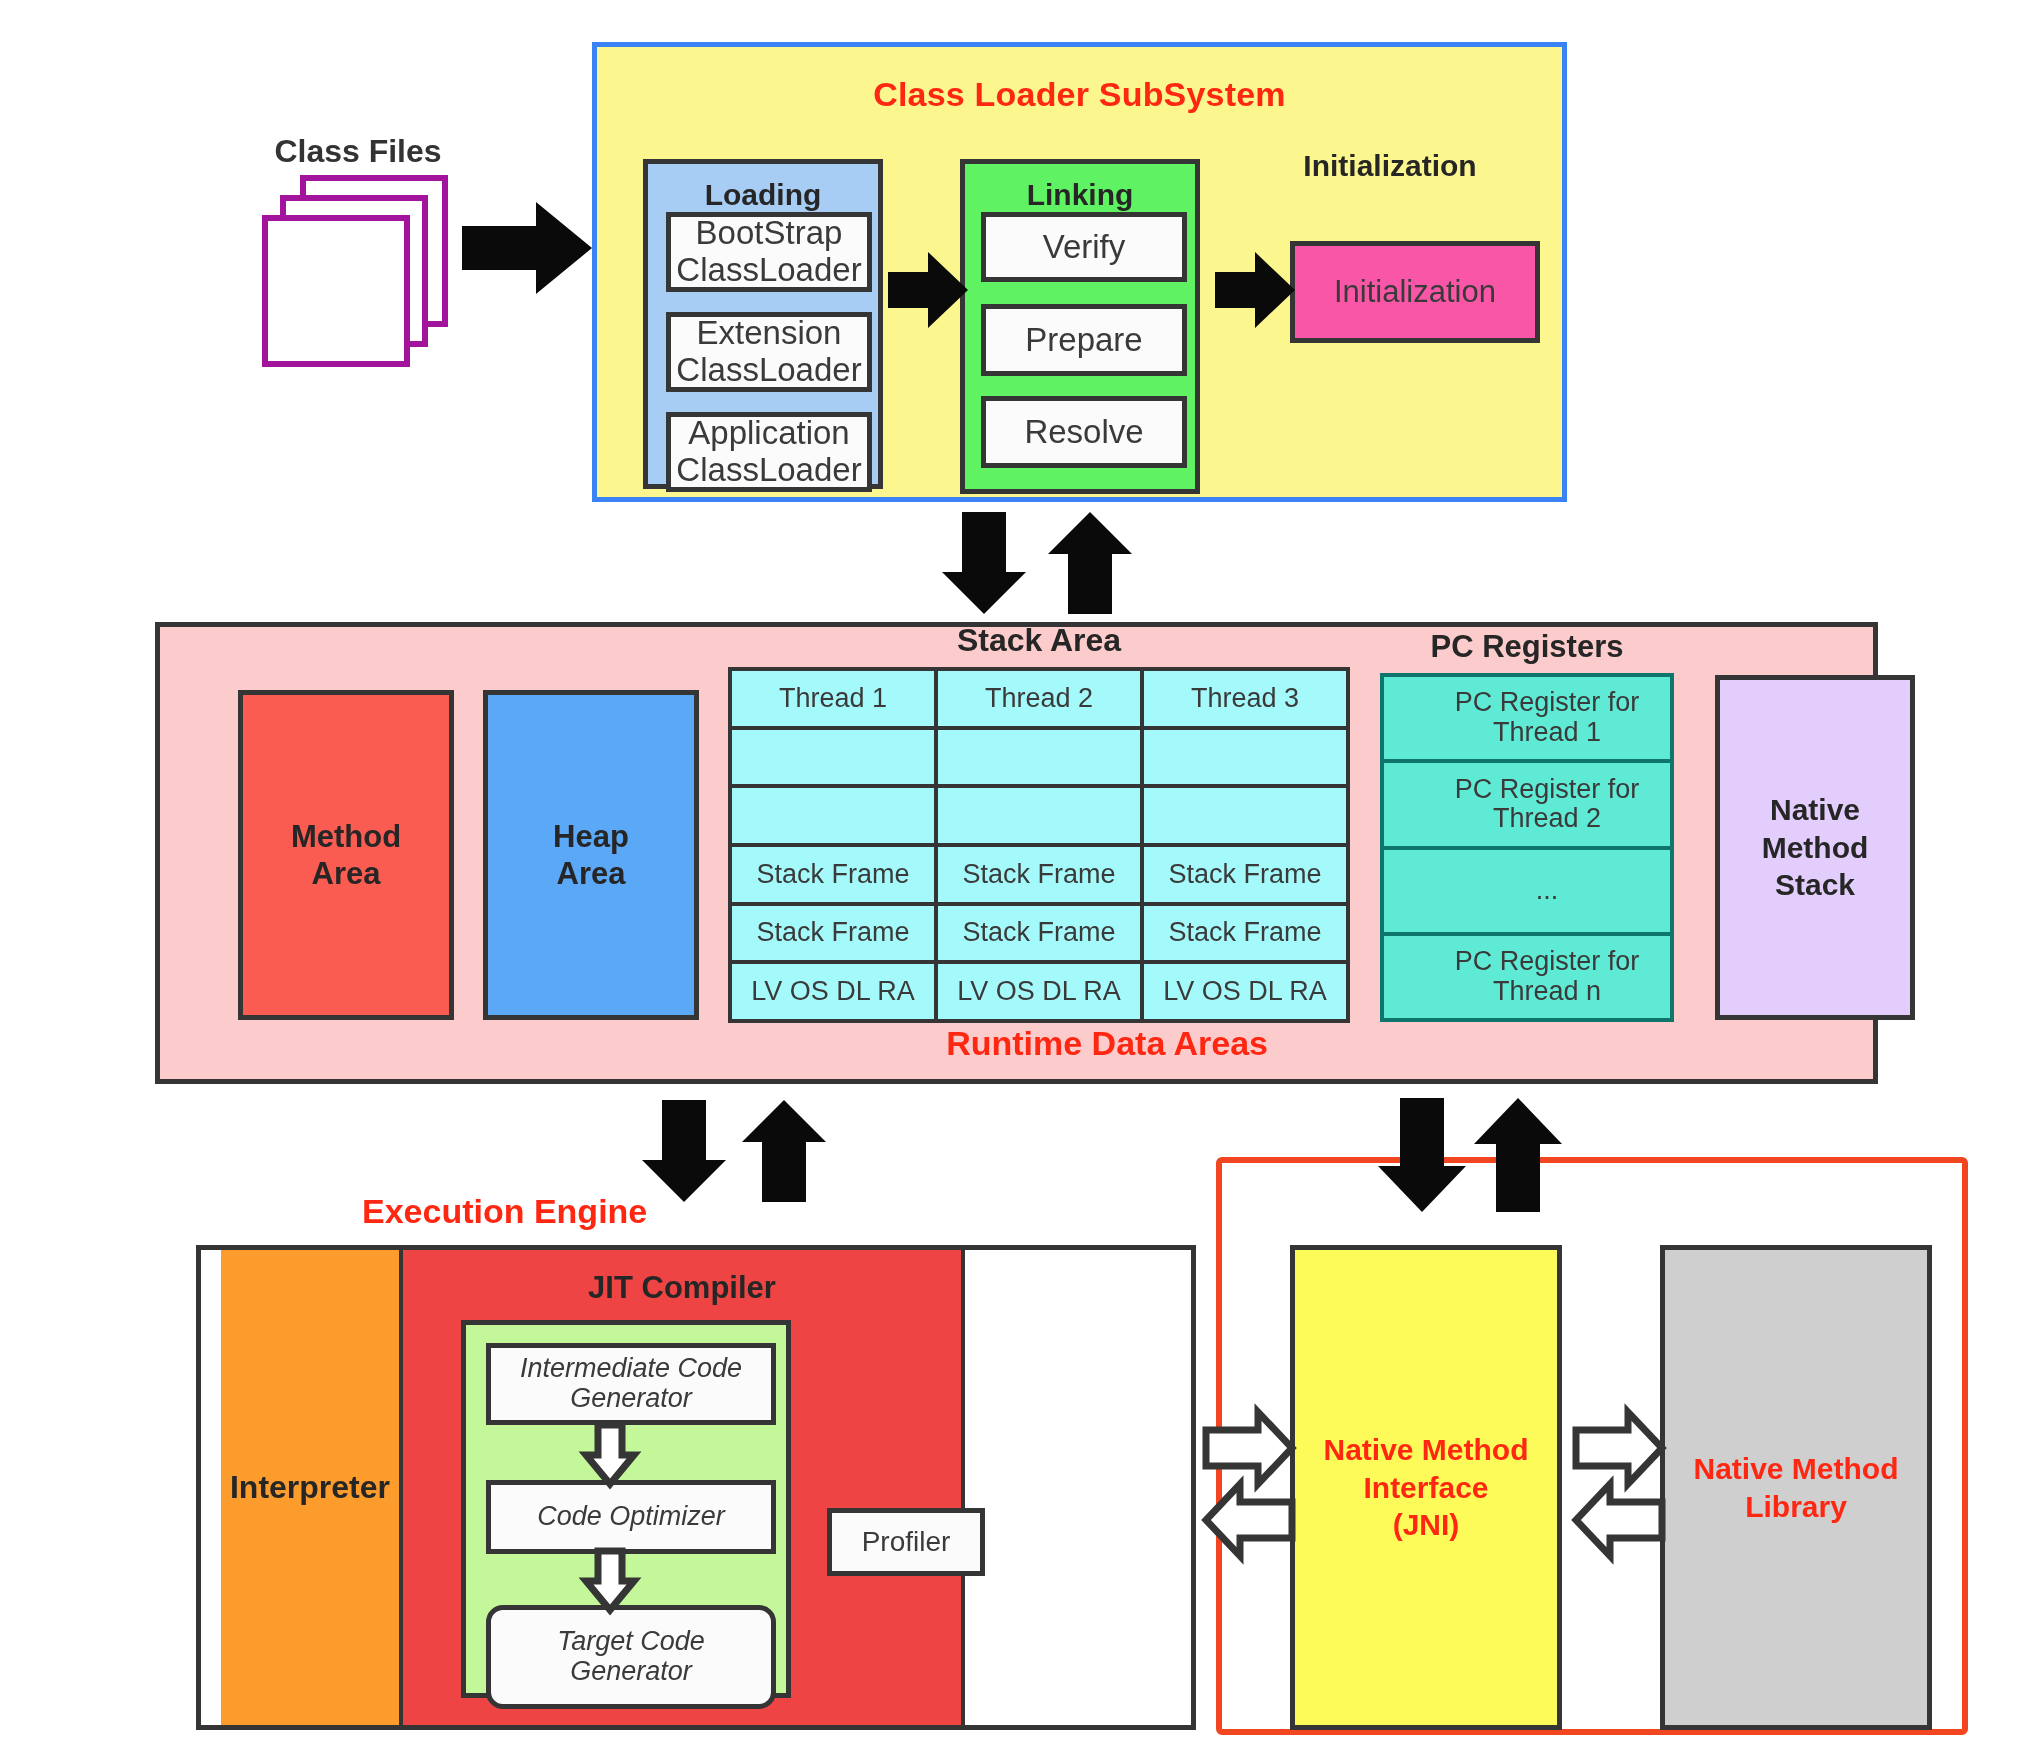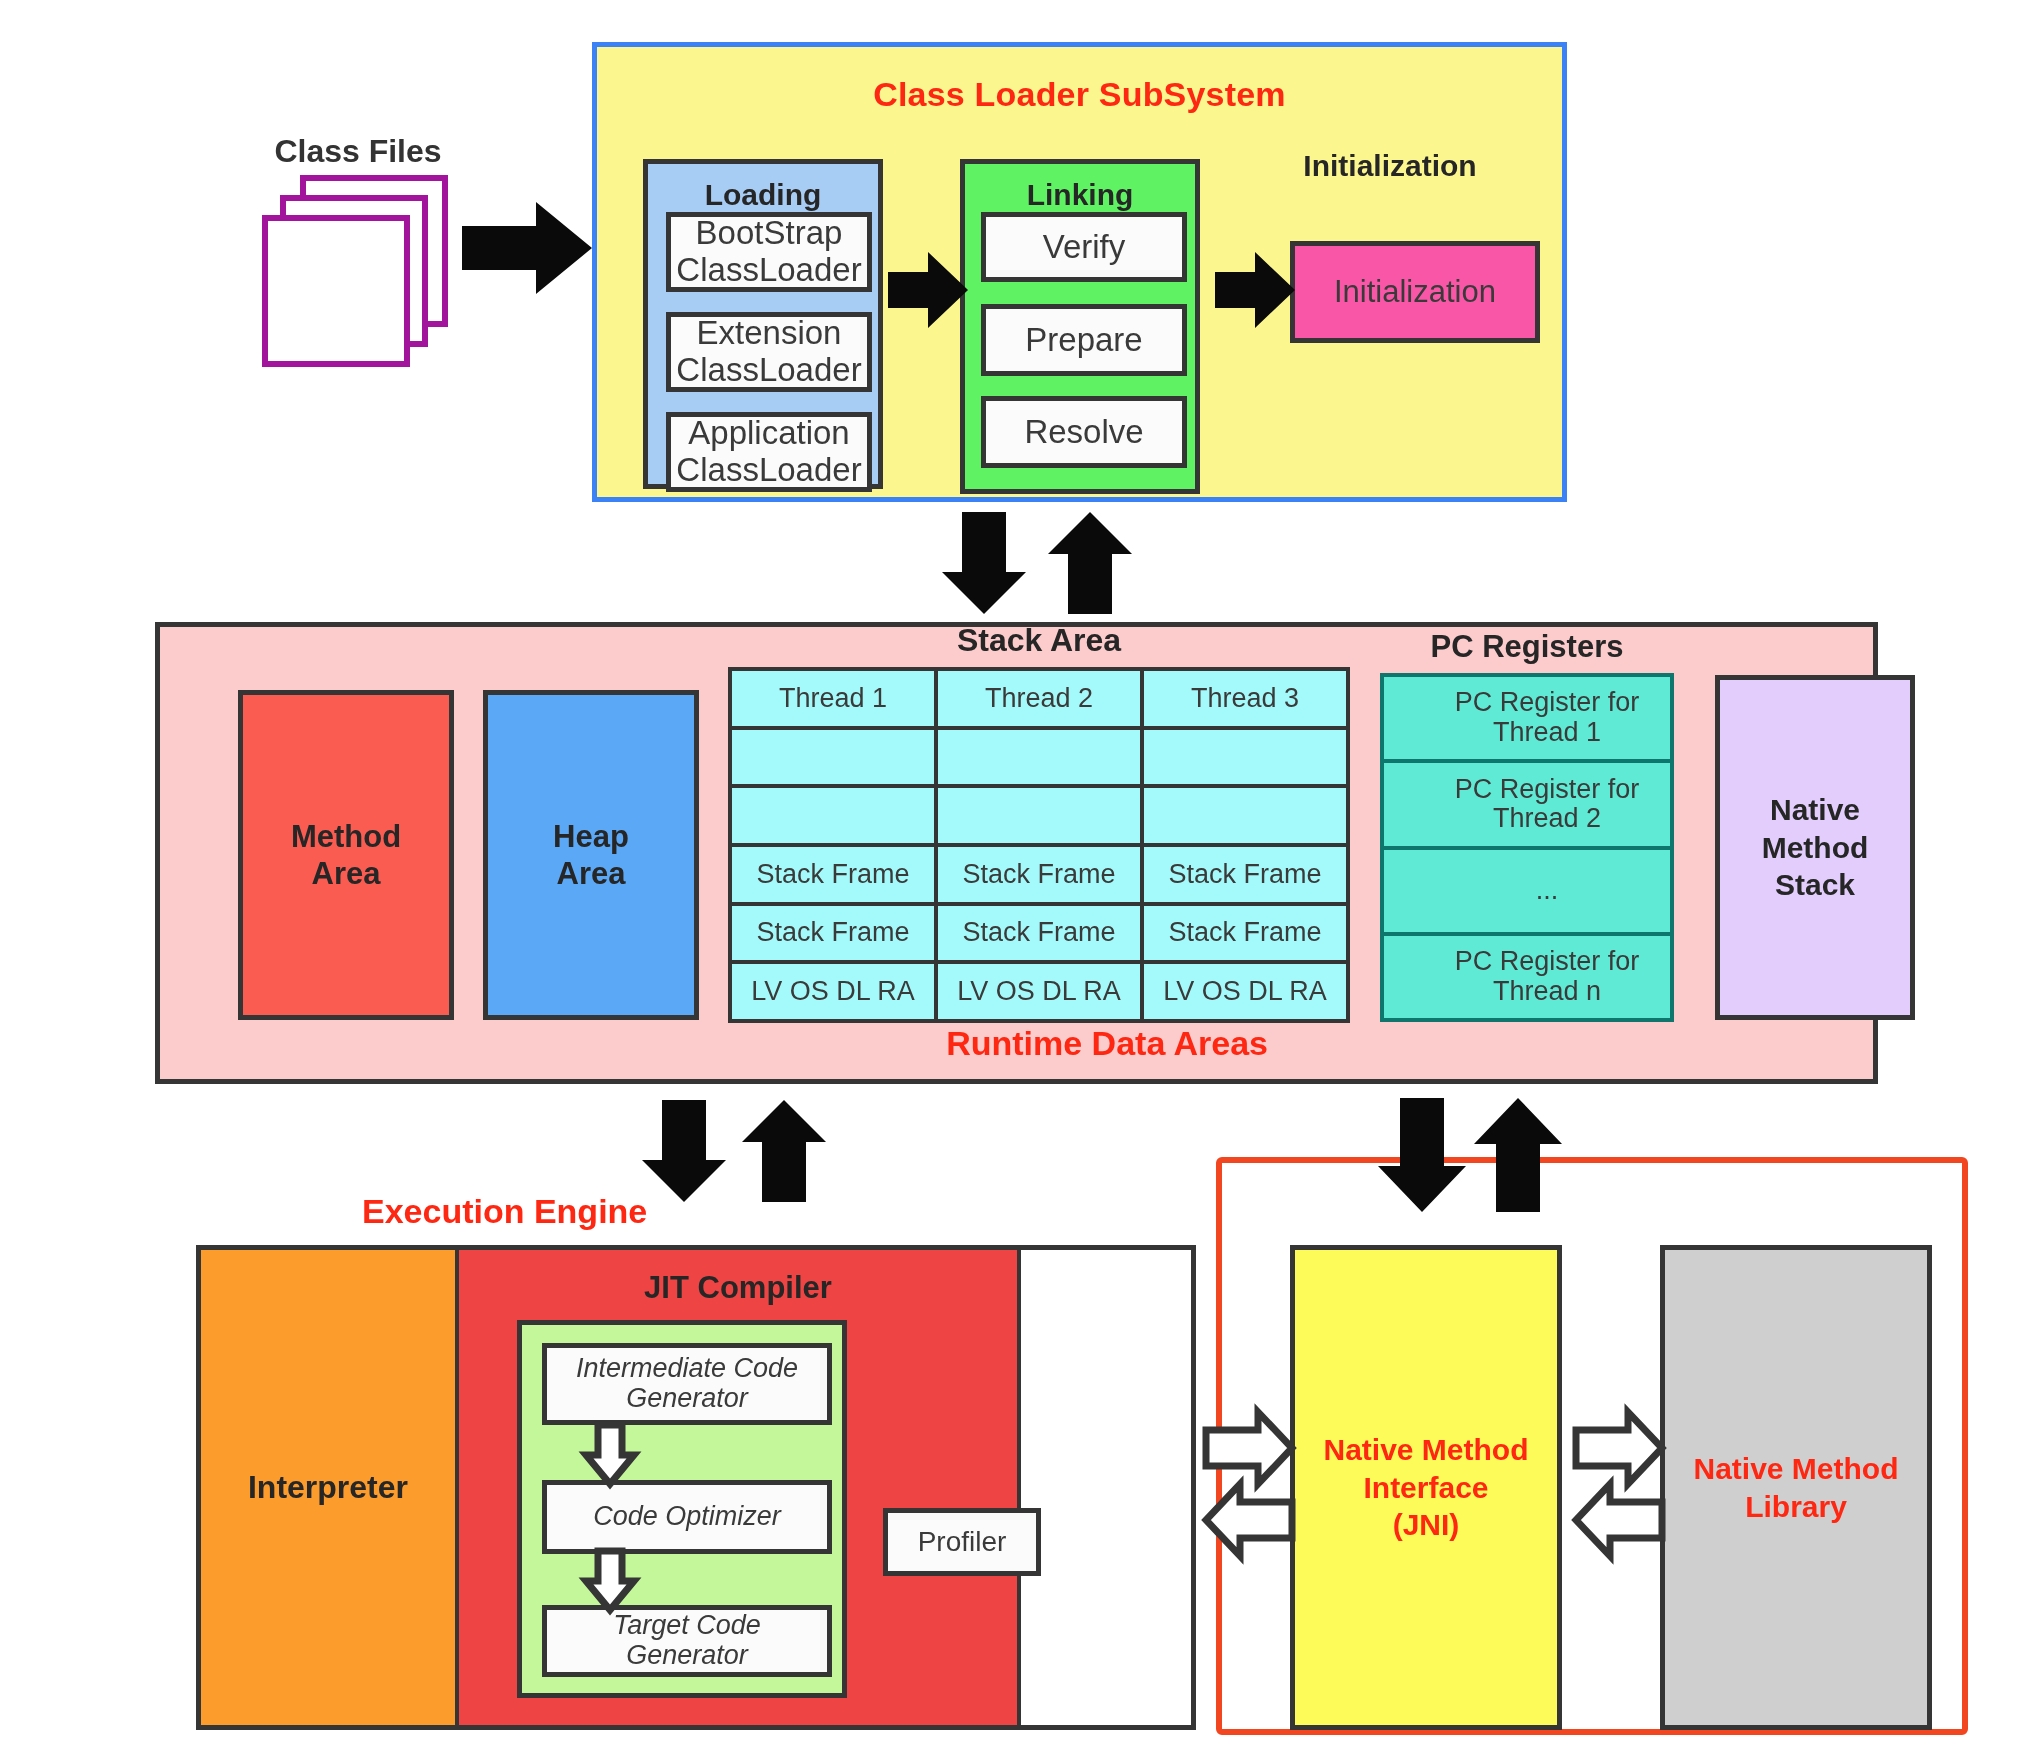--- a/index.html
+++ b/index.html
@@ -100,36 +100,36 @@
                   background:#e2cdfc; border:5px solid #353535;
                   display:flex; align-items:center; justify-content:center;
                   text-align:center; font-size:30px; font-weight:bold; color:#262626;
                   line-height:1.25; }
 
   
   #exec-engine-title { position:absolute; left:362px; top:1192px; font-size:34px; }
 
   #exec-engine { position:absolute; left:196px; top:1245px; width:1000px; height:485px;
                  border:5px solid #353535; display:flex; }
-  #interpreter { width:258px; background:#fc9c2d; border-right:4px solid #353535;
+  #interpreter { width:182px; background:#fc9c2d; border-right:4px solid #353535;
                  display:flex; align-items:center; justify-content:center;
-                 font-size:32px; font-weight:bold; color:#262626; }
+                 font-size:32px; font-weight:bold; color:#262626;margin-left:20px; }
   #jit-compiler { width:562px; background:#ef4444; position:relative;
                   border-right:4px solid #353535; }
   #jit-title { position:absolute; top:20px; left:0; width:100%; text-align:center;
                font-size:31px; font-weight:bold; color:#262626; }
   #jit-inner { position:absolute; left:58px; top:70px; width:330px; height:378px;
                background:#c4f79a; border:5px solid #353535; }
   .jit-step { position:absolute; left:20px; width:290px; background:#fbfbfb;
               border:5px solid #353535; display:flex; align-items:center;
               justify-content:center; text-align:center; font-size:27px;
               color:#3a3a3a; line-height:1.1;font-style:italic; }
   #ic-gen { top:18px; height:82px; }
   #code-opt { top:155px; height:74px; }
-  #tc-gen { top:280px; height:72px; }
+  #tc-gen { top:280px; height:104px;border-radius:17px; }
   #profiler-box { position:absolute; left:424px; top:258px; width:158px; height:68px;
                   background:#fbfbfb; border:5px solid #353535;
                   display:flex; align-items:center; justify-content:center;
                   font-size:28px; color:#3a3a3a; }
   #garbage { width:auto; flex:1; background:#24f724;
              display:flex; align-items:center; justify-content:center;
              text-align:center; font-size:31px; font-weight:bold; color:#262626;
              line-height:1.2; }
   #native-outline { position:absolute; left:1216px; top:1157px; width:752px; height:578px;
                     border:6px solid #f24620; border-radius:6px; background:transparent; }

